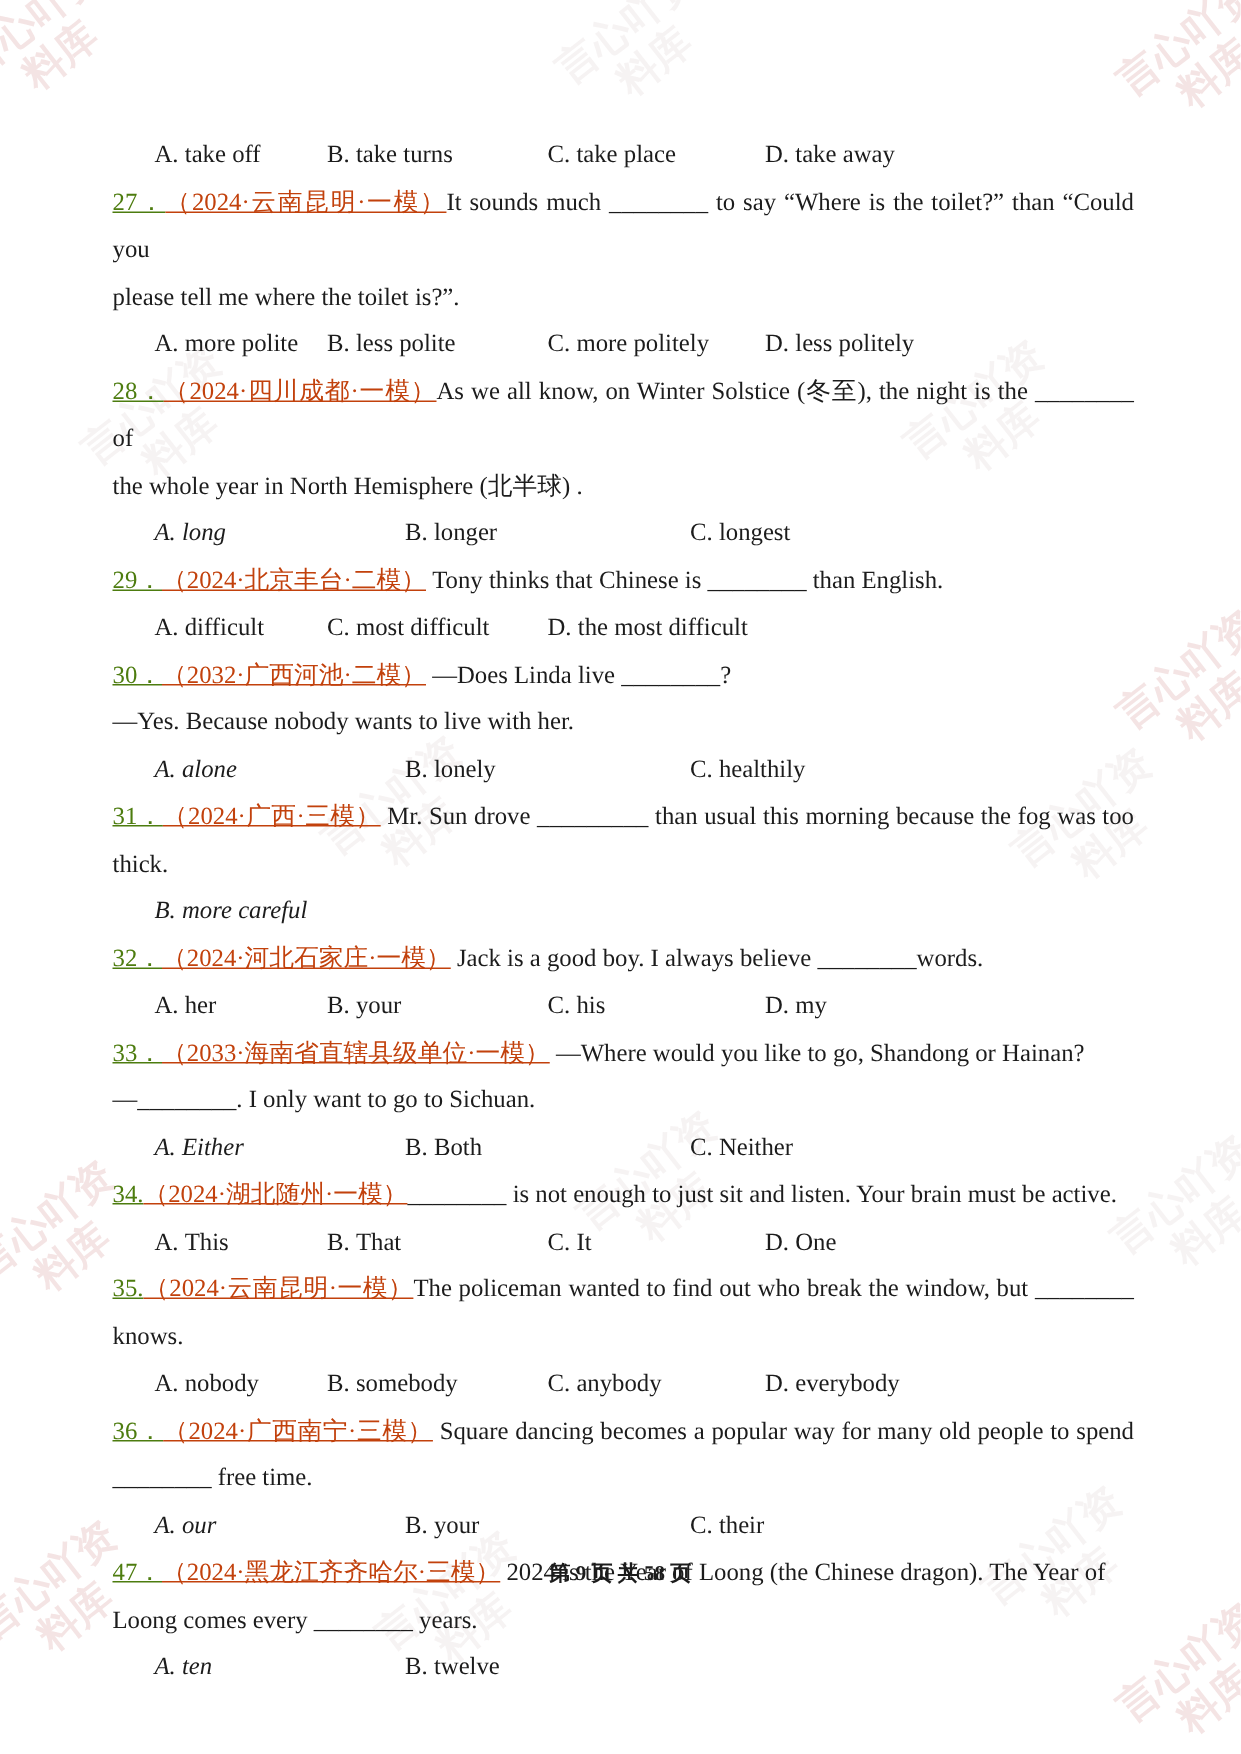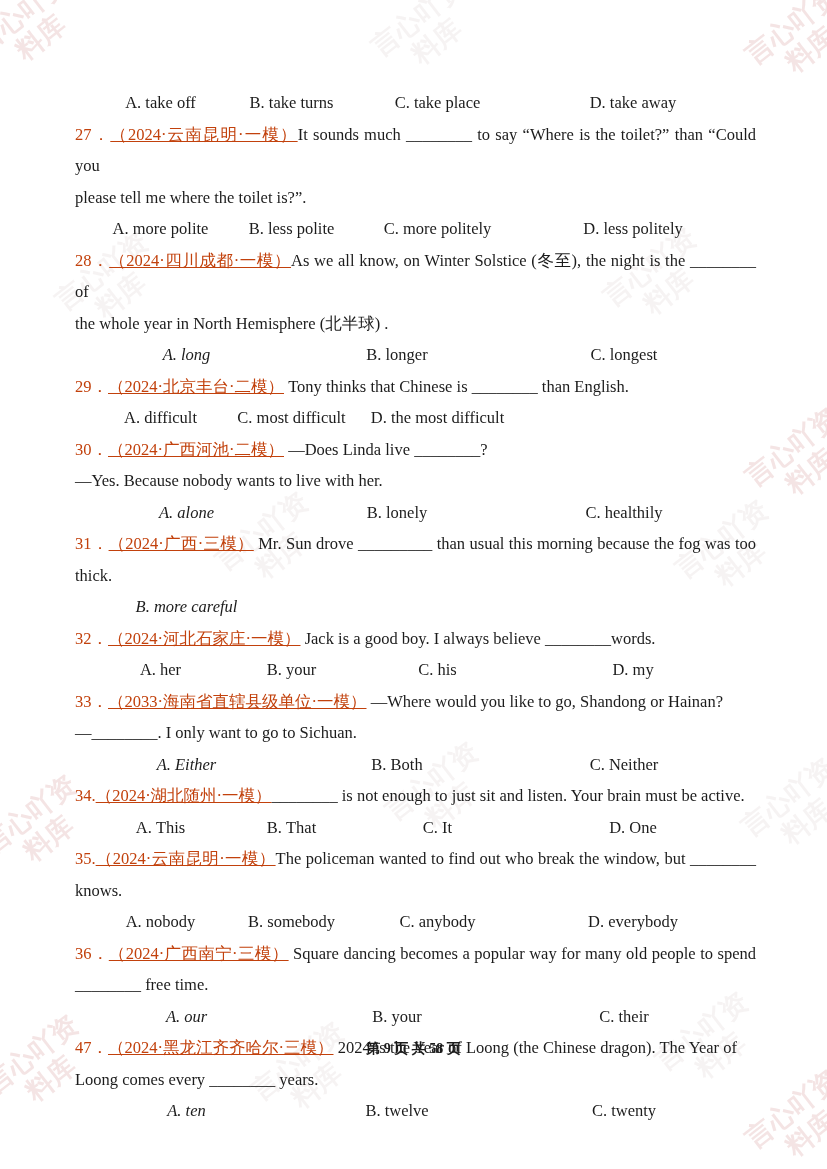--- a/index.html
+++ b/index.html
@@ -48,32 +48,32 @@
   .content{
     position:absolute;
     left:75px;top:87px;
     width:681px;
     font-size:16.5px;
     line-height:31.5px;
     z-index:1;
   }
   .q-line{min-height:31.5px;}
   .jl{text-align:justify;text-align-last:justify;}
-  .q-num{color:#c2410c;}
+  .q-num{color:#4d7c0f;text-decoration:underline;}
   .q-tag{color:#c2410c;text-decoration:underline;}
   .q-text{color:#1c1c1c;}
 
   .opts{display:flex;padding-left:28px;min-height:31.5px;}
-  .opt{display:block;white-space:nowrap;text-align:center;}
+  .opt{display:block;white-space:nowrap;}
   .opts4 .opt:nth-child(1){width:115px;}
   .opts4 .opt:nth-child(2){width:147px;}
   .opts4 .opt:nth-child(3){width:145px;}
   .opts4 .opt:nth-child(4){flex:1;}
   .opts3 .opt:nth-child(1){width:167px;font-style:italic;}
-  .opts3 .opt:nth-child(2){width:190px;margin-left:32px;}
+  .opts3 .opt:nth-child(2){width:190px;}
   .opts3 .opt:nth-child(3){flex:1;}
 
   .footer{
     position:absolute;
     left:0;top:1040px;width:827px;
     text-align:center;
     font-size:14px;
     font-weight:bold;
     color:#1c1c1c;
     z-index:1;
@@ -137,21 +137,21 @@
     <section class="question">
       <div class="q-line"><span class="q-num">29．</span><span class="q-tag">（2024·北京丰台·二模）</span><span class="q-text"> Tony thinks that Chinese is ________ than English.</span></div>
       <div class="opts opts4">
         <span class="opt">A.&nbsp;difficult</span>
         <span class="opt">C.&nbsp;most difficult</span>
         <span class="opt">D.&nbsp;the most difficult</span>
       </div>
     </section>
 
     <section class="question">
-      <div class="q-line"><span class="q-num">30．</span><span class="q-tag">（2024·广西河池·二模）</span><span class="q-text"> —Does Linda live ________?</span></div>
+      <div class="q-line"><span class="q-num">30．</span><span class="q-tag">（2032·广西河池·二模）</span><span class="q-text"> —Does Linda live ________?</span></div>
       <div class="q-line">—Yes. Because nobody wants to live with her.</div>
       <div class="opts opts3">
         <span class="opt">A.&nbsp;alone</span>
         <span class="opt">B.&nbsp;lonely</span>
         <span class="opt">C.&nbsp;healthily</span>
       </div>
     </section>
 
     <section class="question">
       <div class="q-line jl"><span class="q-num">31．</span><span class="q-tag">（2024·广西·三模）</span><span class="q-text"> Mr. Sun drove _________ than usual this morning because the fog was too</span></div>
@@ -211,21 +211,20 @@
         <span class="opt">C.&nbsp;their</span>
       </div>
     </section>
 
     <section class="question">
       <div class="q-line"><span class="q-num">47．</span><span class="q-tag">（2024·黑龙江齐齐哈尔·三模）</span><span class="q-text"> 2024 is the Year of Loong (the Chinese dragon). The Year of</span></div>
       <div class="q-line">Loong comes every ________ years.</div>
       <div class="opts opts3">
         <span class="opt">A.&nbsp;ten</span>
         <span class="opt">B.&nbsp;twelve</span>
-        <span class="opt">C.&nbsp;twenty</span>
       </div>
     </section>
 
   </div>
 
   <div class="footer">第 9 页 共 58 页</div>
 
 </div>
 
 </body></html>

